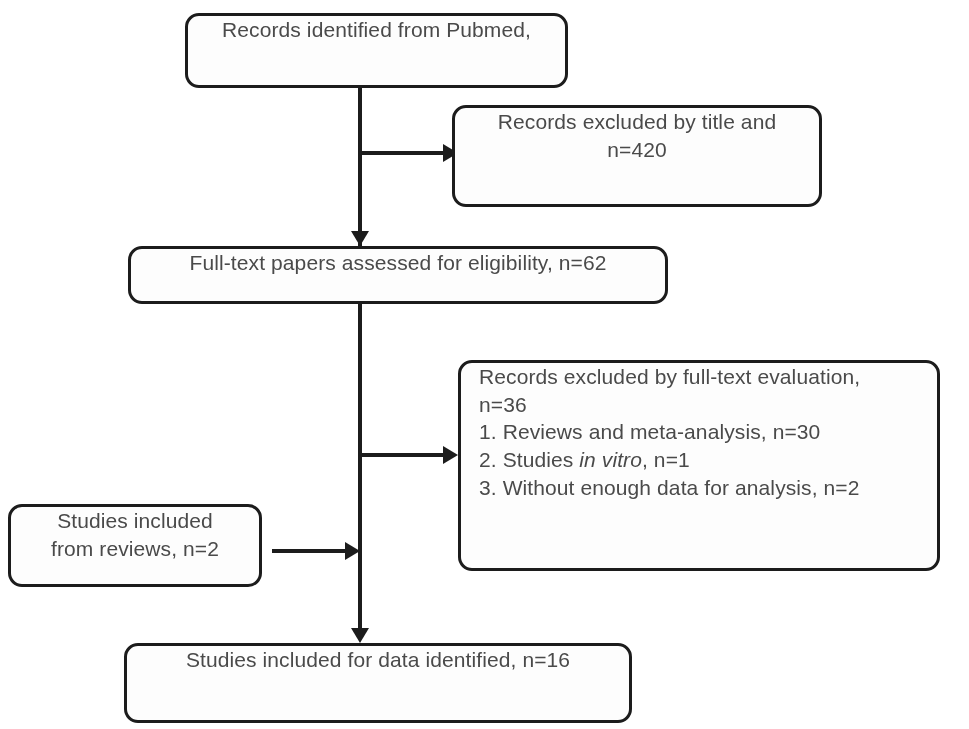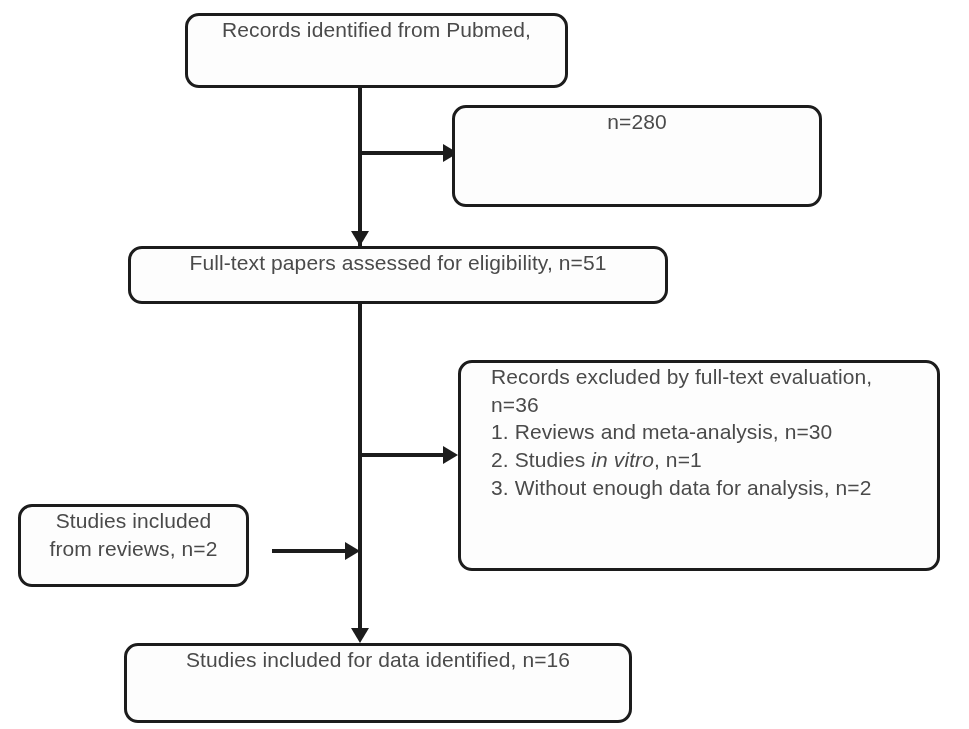--- a/index.html
+++ b/index.html
@@ -28,21 +28,21 @@
     font-size: 21px;
     line-height: 1.32;
     letter-spacing: 0.1px;
   }
   .box .ln {
     display: block;
     white-space: nowrap;
   }
   .center { text-align: center; align-items: center; }
   .left   { text-align: left;  align-items: flex-start; }
-  .pad-l  { padding-left: 30px; padding-right: 12px; }
+  .pad-l  { padding-left: 18px; padding-right: 12px; }
   .pad-c  { padding-left: 12px; padding-right: 12px; }
   .it { font-style: italic; }
 
   
   .vline {
     position: absolute;
     width: 4px;
     background: #1c1c1c;
   }
   .hline {
@@ -83,36 +83,37 @@
   <div class="hline" style="left:272px; top:549px; width:75px;"></div>
   <div class="arrow-r" style="left:345px; top:542px;"></div>
 
   <div class="arrow-d" style="left:351px; top:628px;"></div>
 
   <div class="box center pad-c" style="left:185px; top:13px; width:383px; height:75px;">
     <span class="ln">Records identified from Pubmed,</span>
   </div>
 
   <div class="box center pad-c" style="left:452px; top:105px; width:370px; height:102px;">
-    <span class="ln">n=280</span>
+    <span class="ln">Records excluded by title and</span>
+    <span class="ln">n=420</span>
   </div>
 
   <div class="box center pad-c" style="left:128px; top:246px; width:540px; height:58px;">
-    <span class="ln">Full-text papers assessed for eligibility, n=51</span>
+    <span class="ln">Full-text papers assessed for eligibility, n=62</span>
   </div>
 
   <div class="box left pad-l" style="left:458px; top:360px; width:482px; height:211px;">
     <span class="ln">Records excluded by full-text evaluation,</span>
     <span class="ln">n=36</span>
     <span class="ln">1. Reviews and meta-analysis, n=30</span>
     <span class="ln"><span>2. Studies </span><span class="it">in vitro</span><span>, n=1</span></span>
     <span class="ln">3. Without enough data for analysis, n=2</span>
   </div>
 
-  <div class="box center pad-c" style="left:18px; top:504px; width:231px; height:83px;">
+  <div class="box center pad-c" style="left:8px; top:504px; width:254px; height:83px;">
     <span class="ln">Studies included</span>
     <span class="ln">from reviews, n=2</span>
   </div>
 
   <div class="box center pad-c" style="left:124px; top:643px; width:508px; height:80px;">
     <span class="ln">Studies included for data identified, n=16</span>
   </div>
 
 </div>
 

